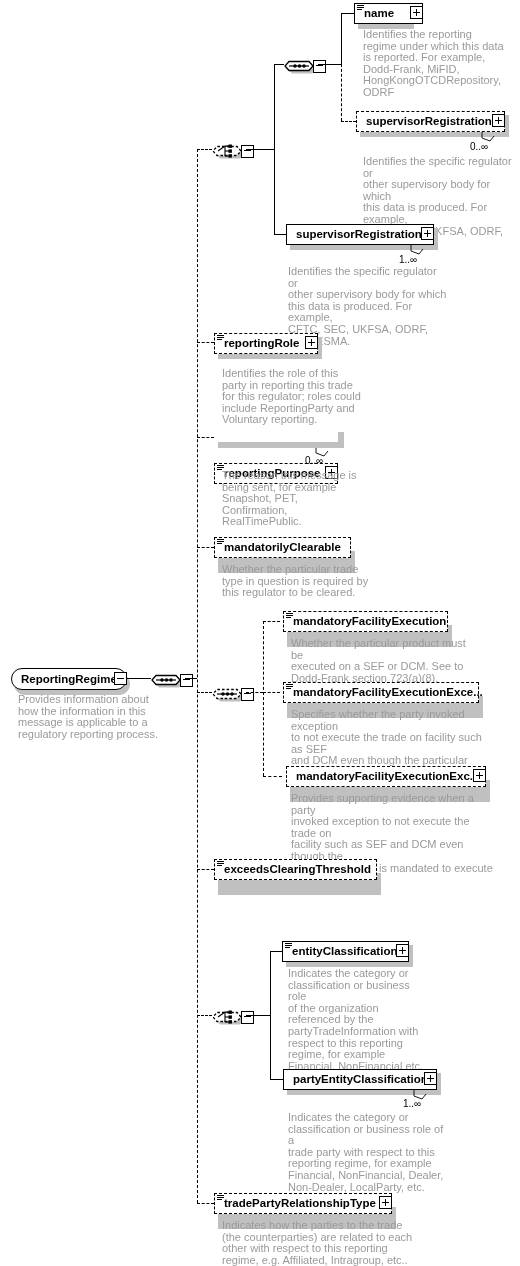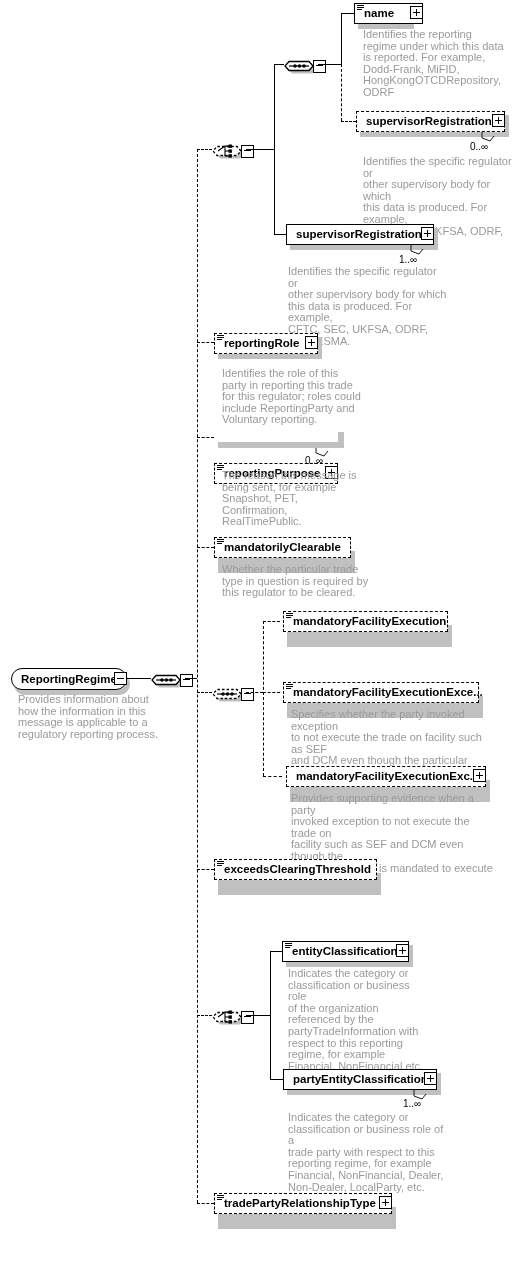--- a/index.html
+++ b/index.html
@@ -261,20 +261,23 @@
   <div class="dashh" style="left:263px;top:621px;width:17px;"></div>
   <div class="shadow" style="left:287px;top:625px;width:165px;height:22px;"></div>
   <div class="node dashed" style="left:283px;top:611px;width:165px;">
     <span class="seqglyph">
         <i></i>
         <i></i>
         <i></i>
       </span>
     <span class="lbl">mandatoryFacilityExecution</span>
   </div>
+  <div class="desc" style="left:291px;top:638px;width:175px;">Whether the particular product must be
+executed on a SEF or DCM. See to
+Dodd-Frank section 723(a)(8).</div>
 
   <div class="dashh" style="left:263px;top:692px;width:17px;"></div>
   <div class="shadow" style="left:287px;top:696px;width:196px;height:22px;"></div>
   <div class="node dashed" style="left:283px;top:682px;width:196px;">
     <span class="seqglyph">
         <i></i>
         <i></i>
         <i></i>
       </span>
     <span class="lbl">mandatoryFacilityExecutionExce...</span>
@@ -369,14 +372,18 @@
   <div class="shadow" style="left:218px;top:1207px;width:178px;height:22px;"></div>
   <div class="node dashed" style="left:214px;top:1193px;width:178px;">
     <span class="seqglyph">
         <i></i>
         <i></i>
         <i></i>
       </span>
     <span class="lbl">tradePartyRelationshipType</span>
     <span class="plus"></span>
   </div>
+  <div class="desc" style="left:222px;top:1220px;width:195px;">Indicates how the parties to the trade
+(the counterparties) are related to each
+other with respect to this reporting
+regime, e.g. Affiliated, Intragroup, etc..</div>
 
 </div>
 
 </body></html>

